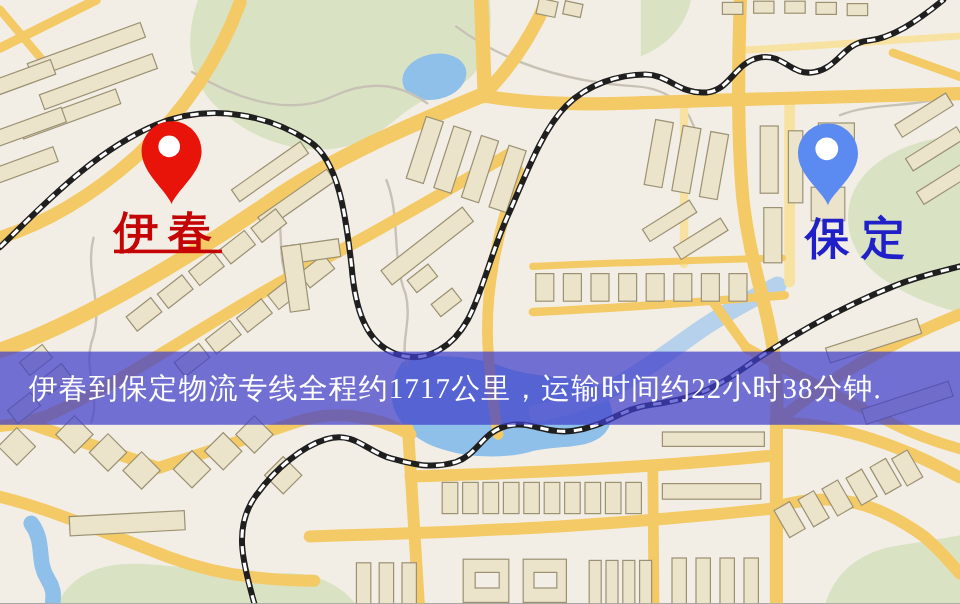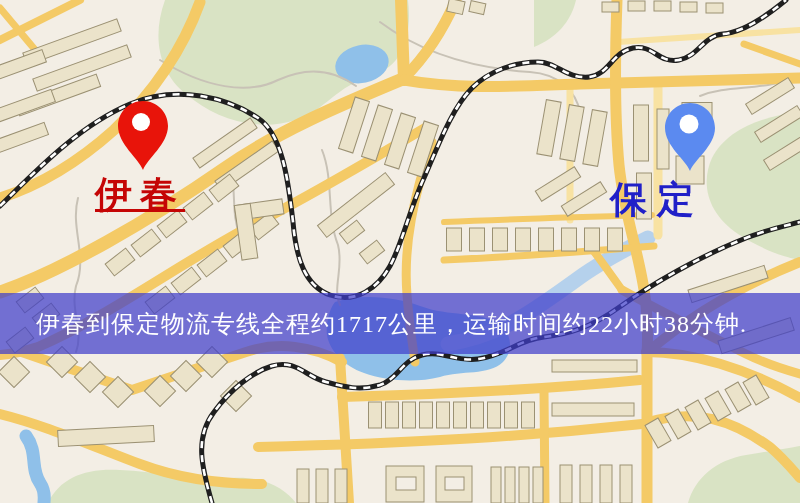--- a/index.html
+++ b/index.html
@@ -22,28 +22,28 @@
   .rail-base{stroke:var(--railway);fill:none;stroke-width:5;stroke-linecap:round;}
   .rail-dash{stroke:var(--railway_dash);fill:none;stroke-width:2.6;stroke-dasharray:7 7;}
   .pin-red-body{fill:var(--pin_red);}
   .pin-blue-body{fill:var(--pin_blue);}
   .pin-hole{fill:#ffffff;}
   .city-label{
     position:absolute;font-weight:bold;font-size:37px;line-height:1;
     white-space:nowrap;z-index:3;
   }
   .city-label.origin{left:95px;top:176px;color:var(--label_red);letter-spacing:8px;text-decoration:underline;}
-  .city-label.destination{left:610px;top:181px;color:var(--label_blue);letter-spacing:10px;}
+  .city-label.destination{left:671px;top:181px;color:var(--label_blue);letter-spacing:10px;}
   .banner{
     position:absolute;left:0;top:293px;width:800px;height:61px;
     background:var(--banner_bg);z-index:2;display:flex;align-items:center;
   }
   .banner span{
     color:var(--banner_text);font-size:24px;letter-spacing:1px;
-    padding-left:36px;white-space:nowrap;
+    padding-left:24px;white-space:nowrap;
   }
 </style>
 </head>
 <body>
 
 <div class="stage">
   <svg width="800" height="503" viewBox="0 0 800 503">
 
     <g>
       <path class="park" d="M165,0 C152,36 158,72 186,94 C216,120 258,132 296,120 C326,110 336,86 372,76 C404,66 412,34 408,0 Z"></path>

